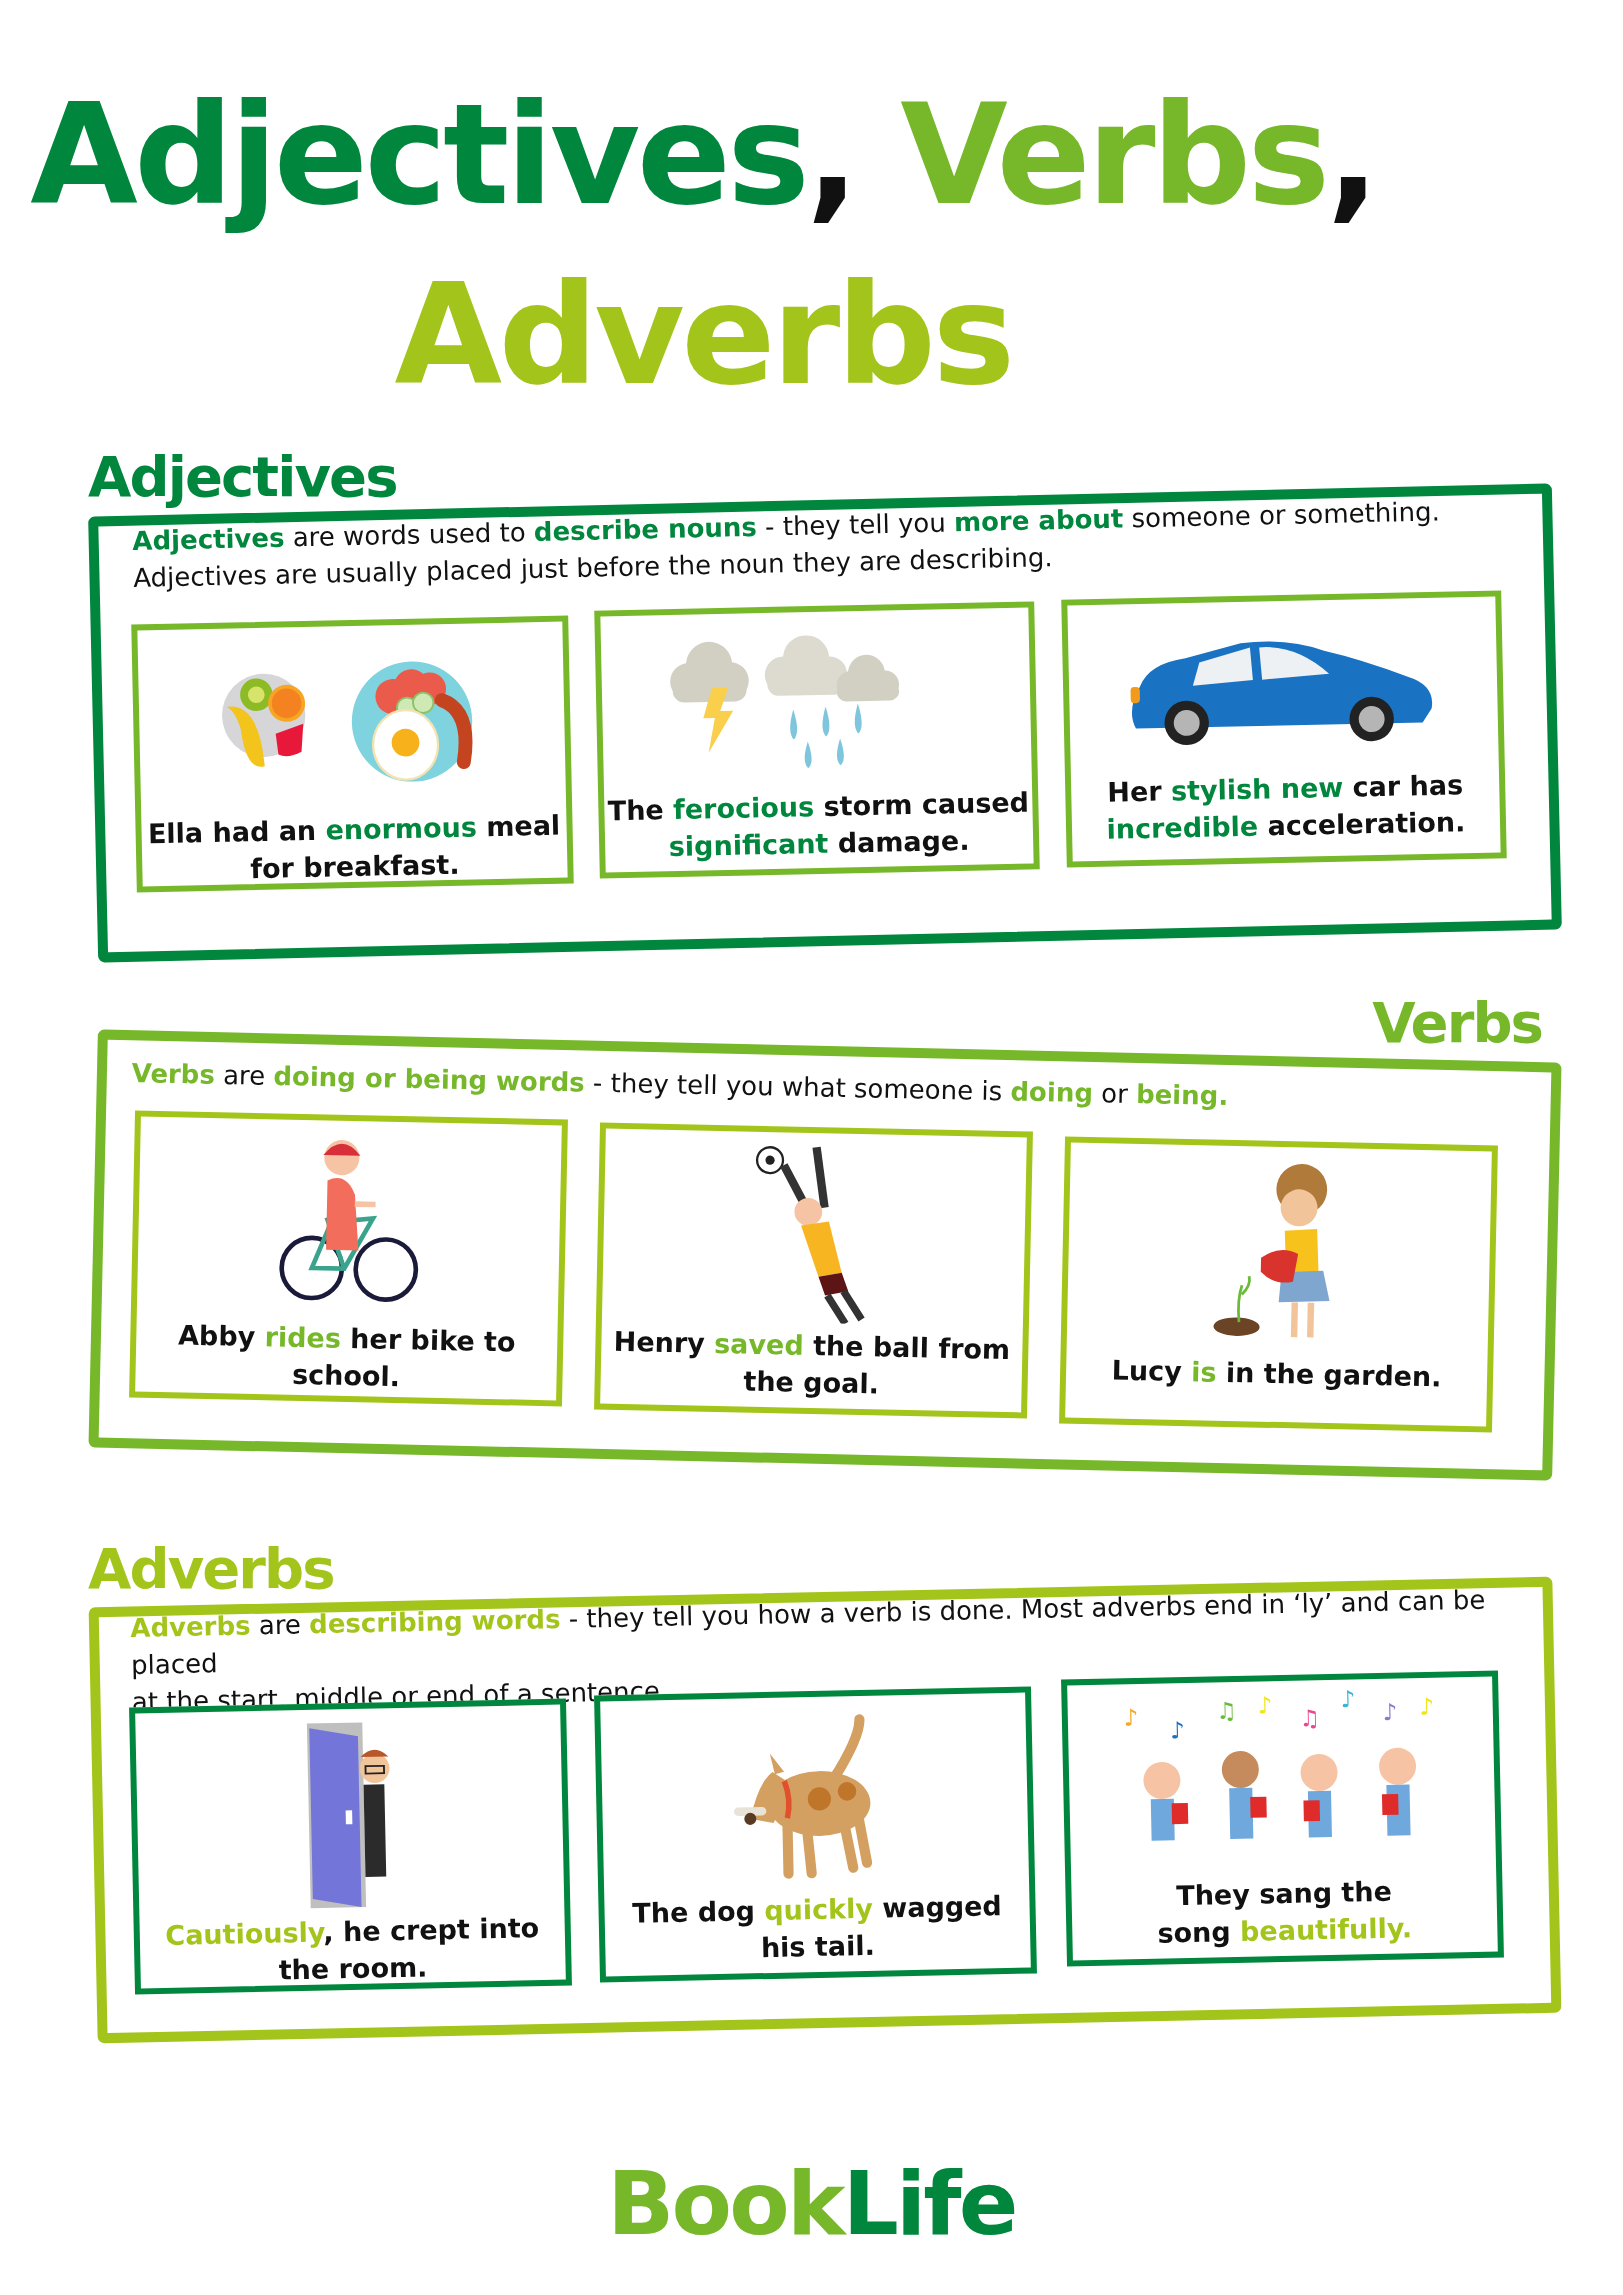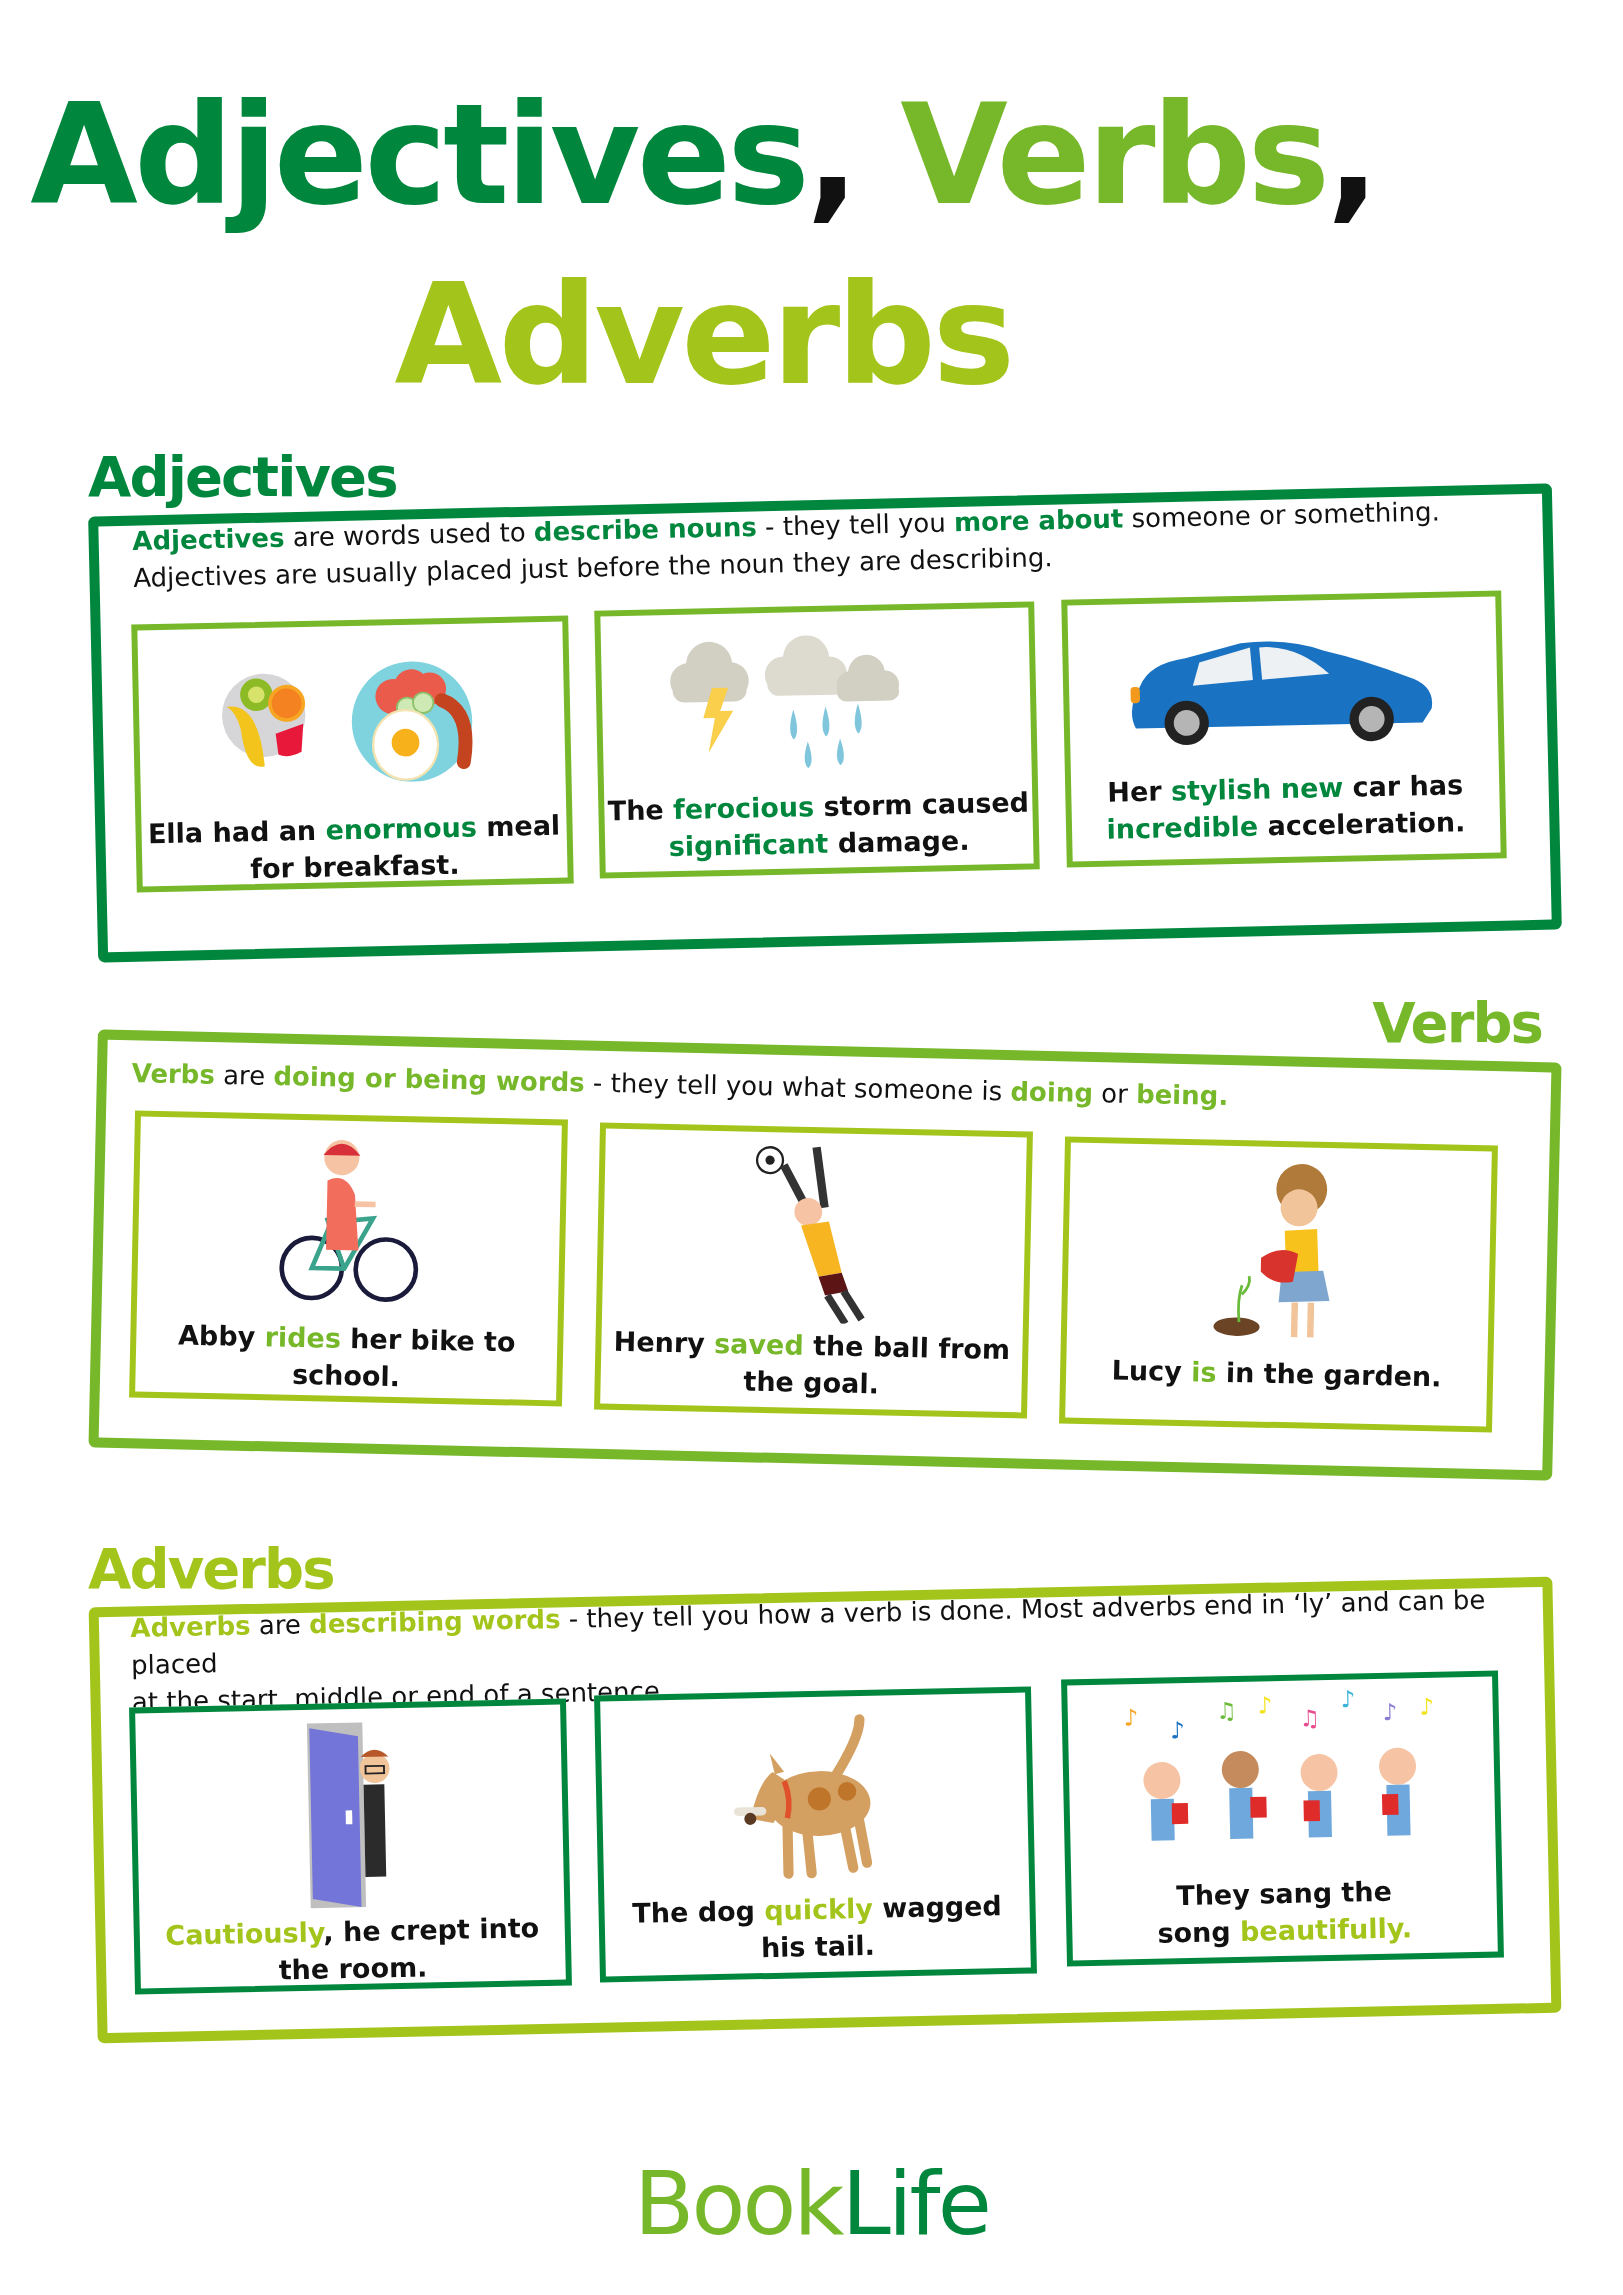--- a/index.html
+++ b/index.html
@@ -9,21 +9,21 @@
   .t1{top:79px;font-size:139px;line-height:153px;}
   .t2{top:259px;font-size:139px;line-height:153px;}
   .dk{color:#00873d;} .md{color:#76b82a;} .lm{color:#a3c51b;} .blk{color:#111;}
   .sec-title{font-weight:bold;font-size:56px;letter-spacing:-1.9px;font-family:"DejaVu Sans",sans-serif;}
   .frame{border-style:solid;border-width:10.2px;background:#fff;border-radius:6.5px;}
   .intro{font-family:"DejaVu Sans",sans-serif;font-size:26px;line-height:37px;color:#111;}
   .intro b{font-weight:bold;}
   .card{border-style:solid;border-width:6.5px;background:#fff;box-sizing:border-box;}
   .cap{position:absolute;left:0;right:0;text-align:center;font-weight:bold;font-size:27px;line-height:37px;color:#111;font-family:"DejaVu Sans",sans-serif;}
   .art{position:absolute;left:0;right:0;display:flex;justify-content:center;align-items:center;}
-  .logo{left:0;width:1623px;top:2152px;text-align:center;font-size:88px;font-weight:normal;letter-spacing:-2.8px;font-family:"DejaVu Sans",sans-serif;}
+  .logo{left:0;width:1623px;top:2152px;text-align:center;font-size:88px;font-weight:bold;letter-spacing:-2.8px;font-family:"DejaVu Sans",sans-serif;}
 </style>
 </head>
 <body>
 
 <div class="abs title t1">
   <span class="dk">Adjectives</span><span class="blk">, </span><span class="md">Verbs</span><span class="blk">,</span>
 </div>
 <div class="abs title t2 lm">Adverbs</div>
 
 <div class="abs sec-title dk" style="left:88px;top:444px;">Adjectives</div>

